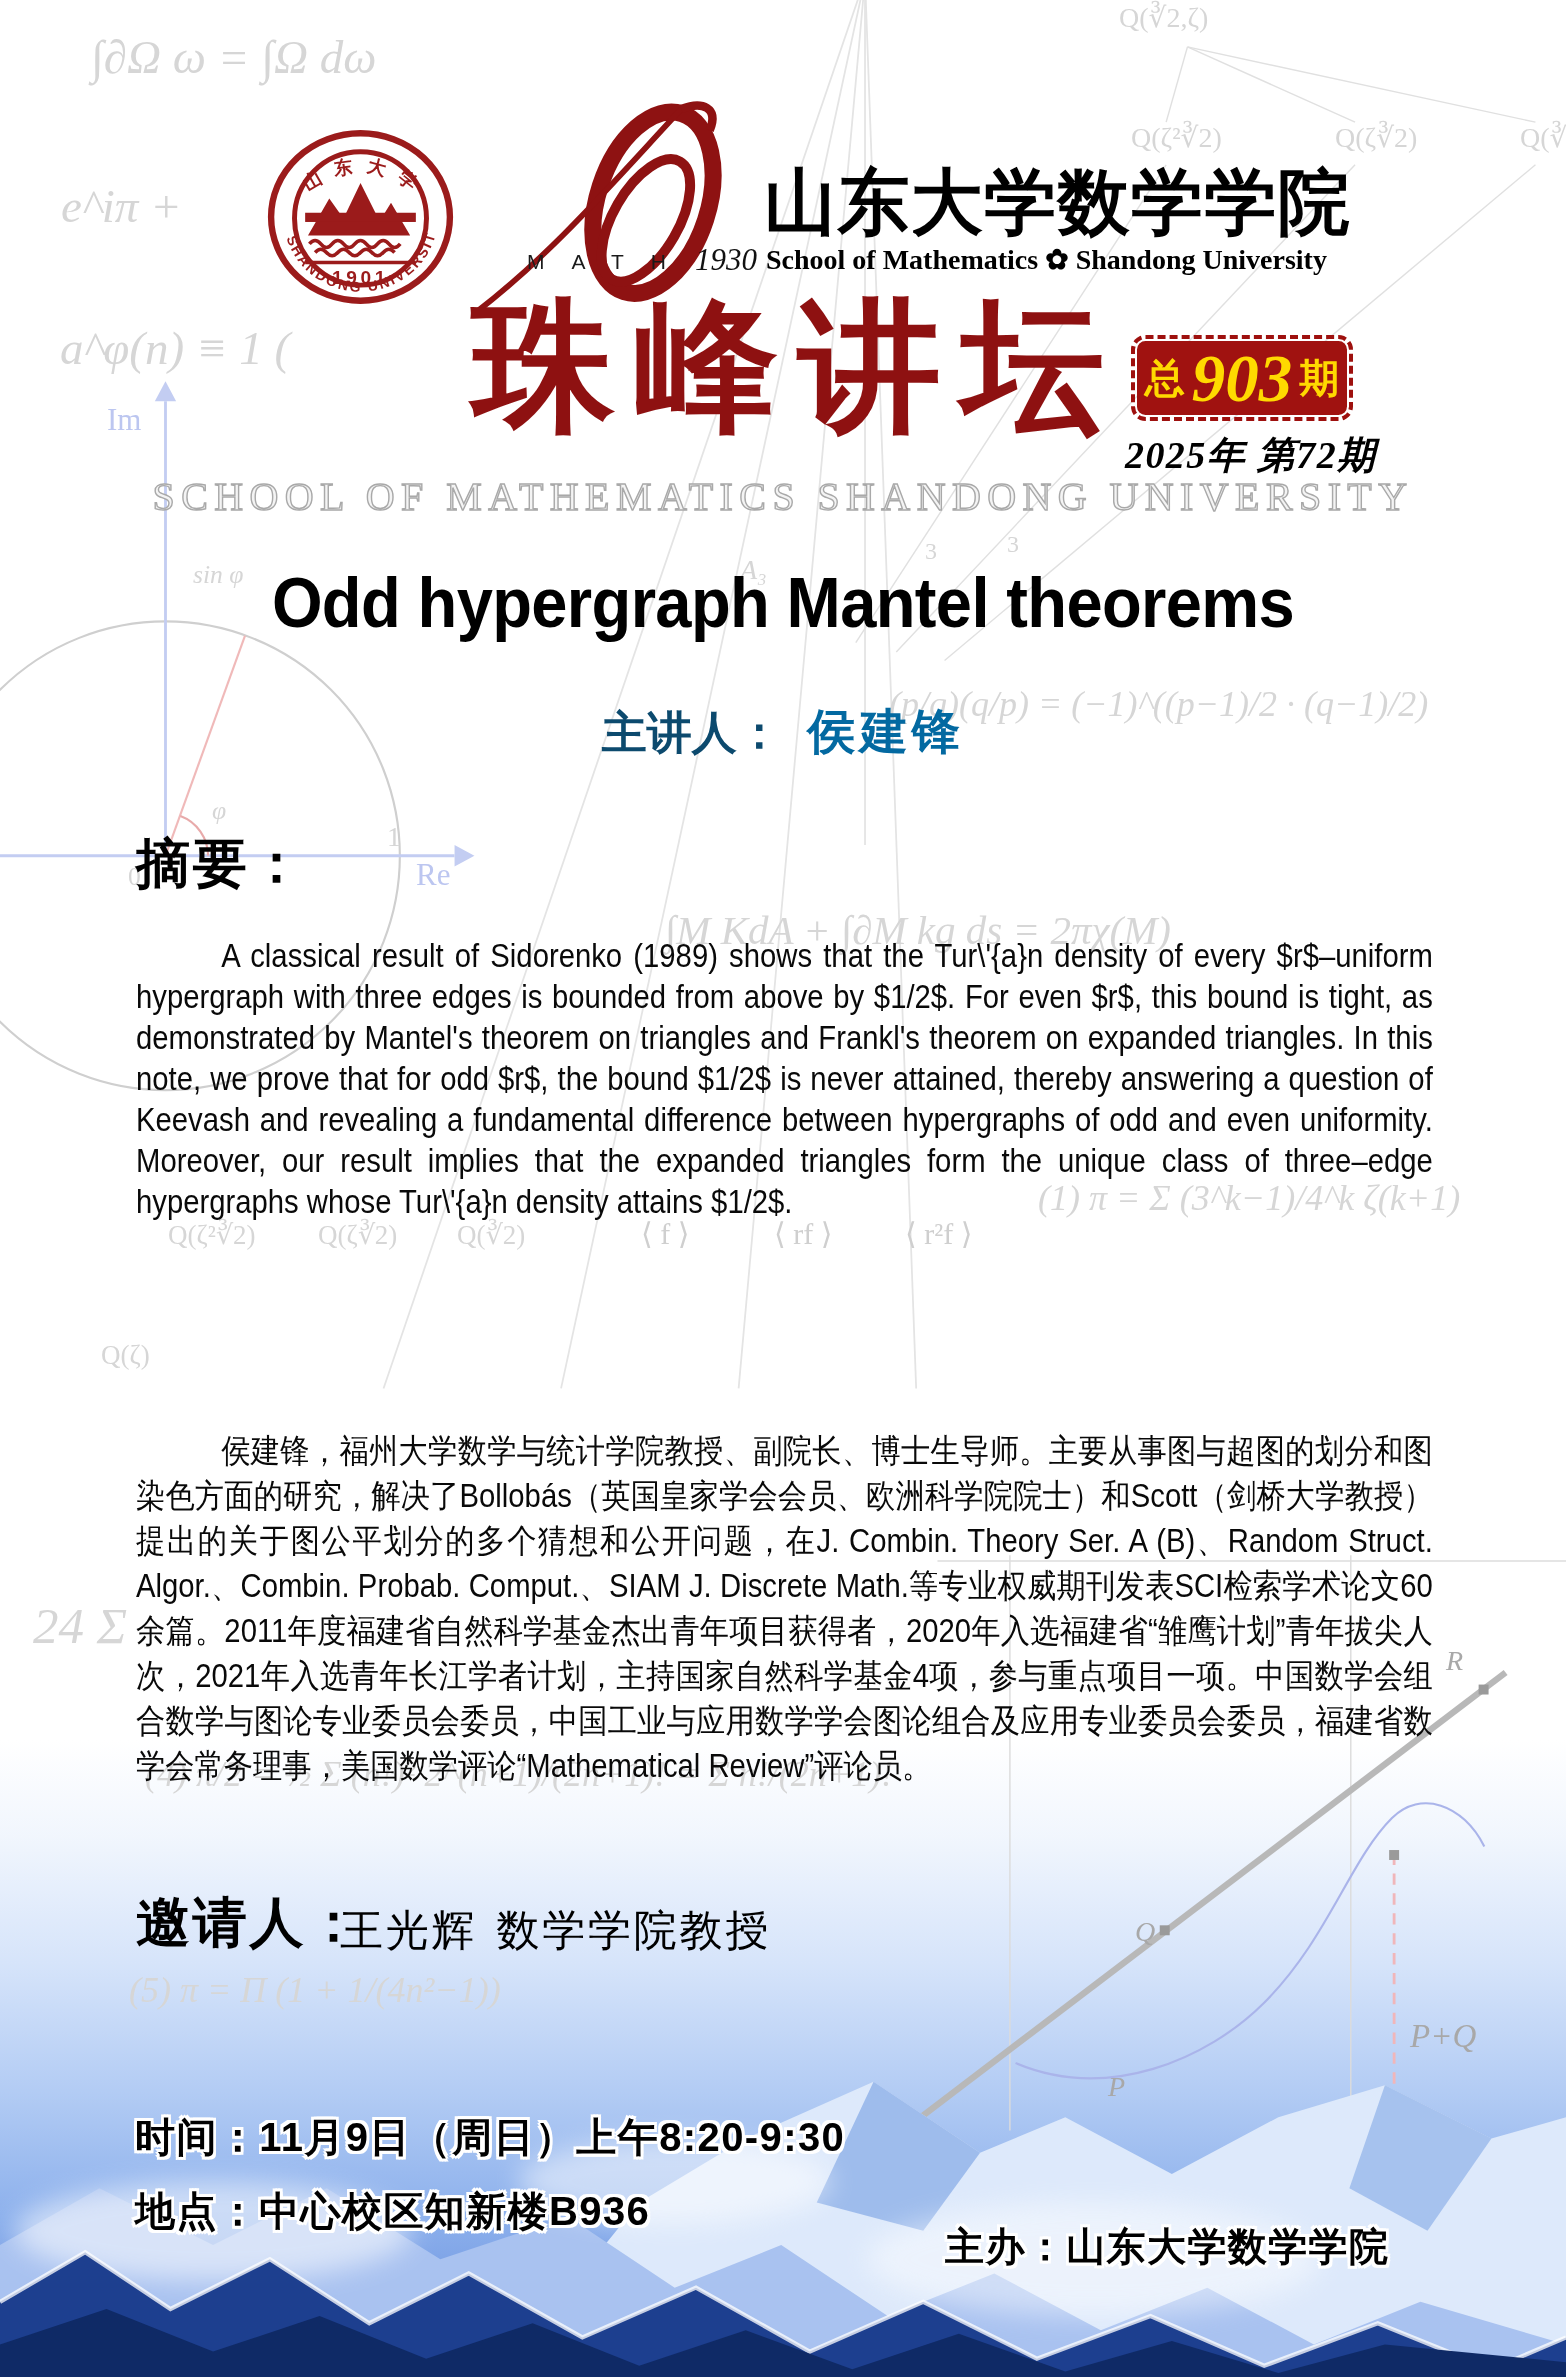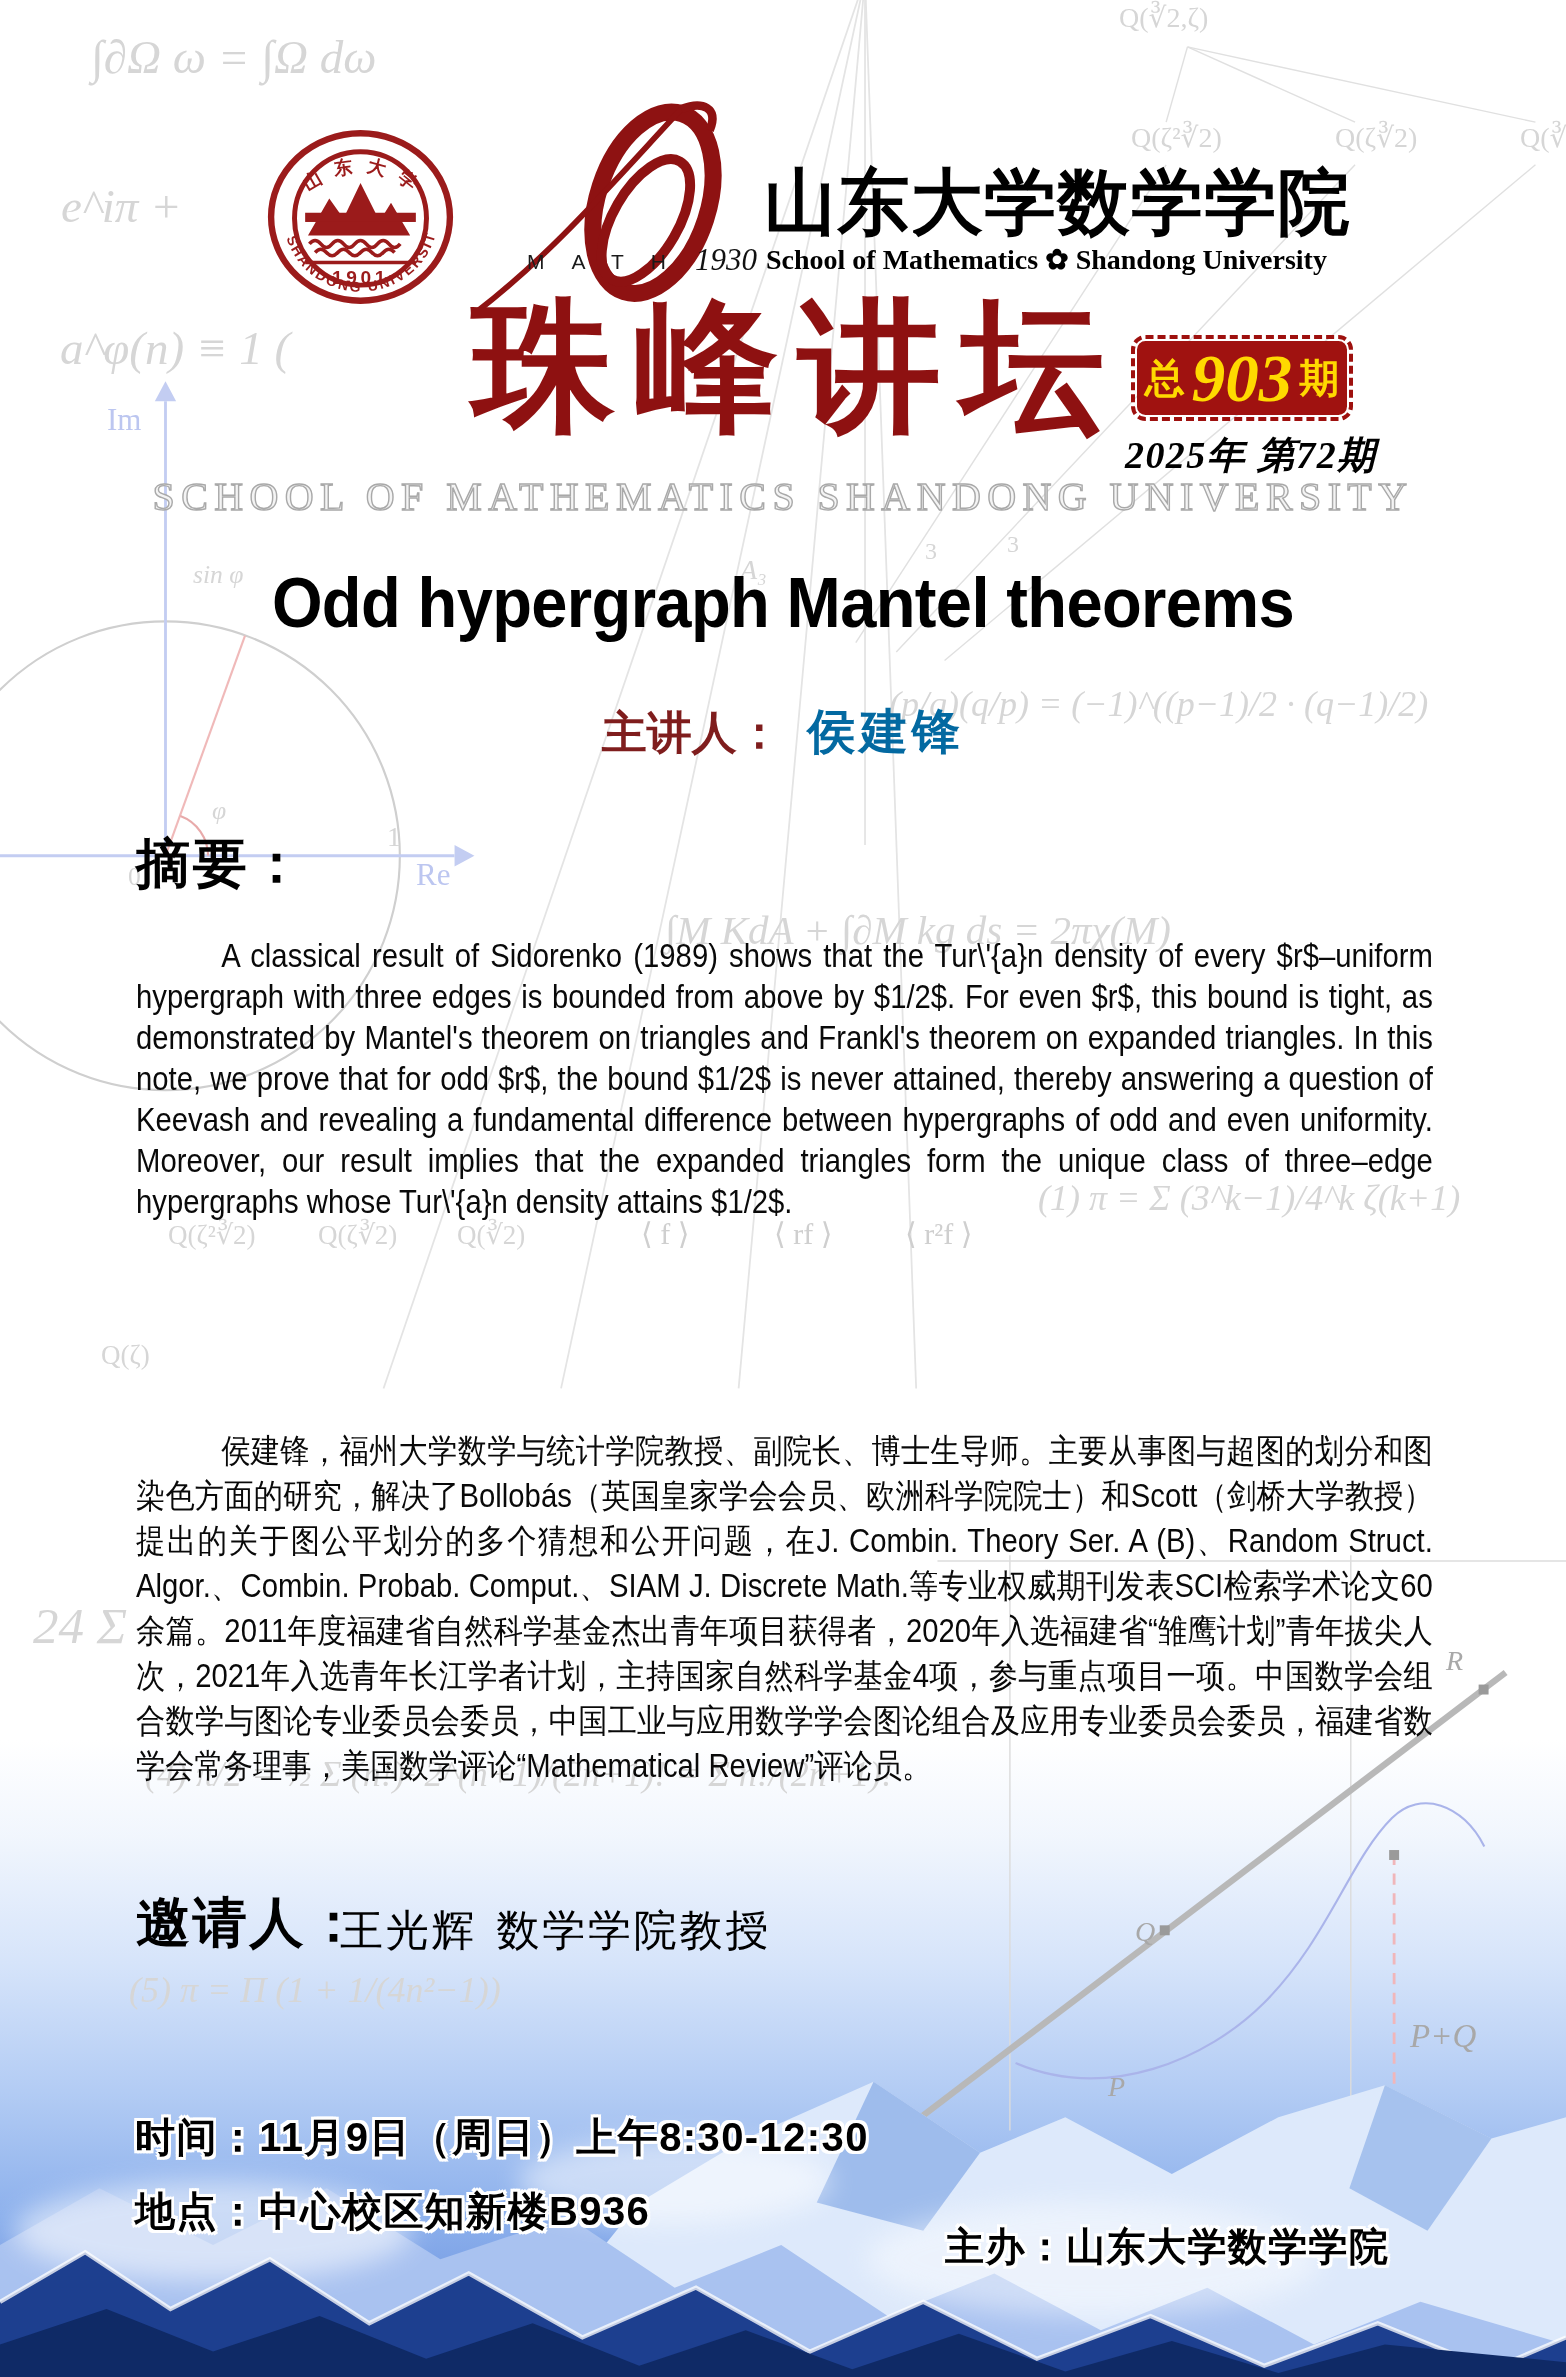--- a/index.html
+++ b/index.html
@@ -49,21 +49,21 @@
     position:absolute; left:0; top:473px; width:100%; text-align:center;
     font-family:var(--serif); font-size:40px; letter-spacing:6.4px; white-space:nowrap;
     color:#f4f4f4; -webkit-text-stroke:1.4px #a9a9a9;
   }
   .lecture-title{
     position:absolute; left:0; top:563px; width:100%; text-align:center;
     font-size:70px; font-weight:bold; letter-spacing:-0.7px;
     transform:scaleX(0.93); transform-origin:center top; color:#000;
   }
   .speaker-row{position:absolute; left:0; top:700px; width:100%; display:flex; justify-content:center; align-items:baseline; gap:25.6px;}
-  .speaker-label{font-family:var(--serif); font-weight:bold; font-size:45px; color:#7f1d1d;}
+  .speaker-label{font-family:var(--serif); font-weight:bold; font-size:45px; color:#0c4a6e;}
   .speaker-name{font-family:var(--sans); font-weight:bold; font-size:48px; color:#0369a1; letter-spacing:4.3px;}
   .sec-head{position:absolute; left:136px; font-family:var(--serif); font-weight:bold; font-size:54px; color:#000; letter-spacing:2.8px;}
   .para{
     position:absolute; left:136px; width:1462px; transform:scaleX(0.887); transform-origin:left top;
     text-align:justify; color:#090909; font-family:var(--sans);
   }
   .abstract-body{top:935px; font-size:33px; line-height:41px; text-indent:96px;}
   .bio-body{top:1428px; font-size:33px; line-height:45px; text-indent:96px;}
   .invite-row{position:absolute; left:340px; top:1902px; display:flex; gap:19px; font-size:43px; color:#000; letter-spacing:2.8px;}
   .outlined{
@@ -241,18 +241,18 @@
     <div class="para abstract-body">A classical result of Sidorenko (1989) shows that the Tur\'{a}n density of every $r$–uniform hypergraph with three edges is bounded from above by $1/2$. For even $r$, this bound is tight, as demonstrated by Mantel's theorem on triangles and Frankl's theorem on expanded triangles. In this note, we prove that for odd $r$, the bound $1/2$ is never attained, thereby answering a question of Keevash and revealing a fundamental difference between hypergraphs of odd and even uniformity. Moreover, our result implies that the expanded triangles form the unique class of three–edge hypergraphs whose Tur\'{a}n density attains $1/2$.</div>
 
     <div class="para bio-body">侯建锋，福州大学数学与统计学院教授、副院长、博士生导师。主要从事图与超图的划分和图染色方面的研究，解决了Bollobás（英国皇家学会会员、欧洲科学院院士）和Scott（剑桥大学教授）提出的关于图公平划分的多个猜想和公开问题，在J. Combin. Theory Ser. A (B)、Random Struct. Algor.、Combin. Probab. Comput.、SIAM J. Discrete Math.等专业权威期刊发表SCI检索学术论文60余篇。2011年度福建省自然科学基金杰出青年项目获得者，2020年入选福建省“雏鹰计划”青年拔尖人次，2021年入选青年长江学者计划，主持国家自然科学基金4项，参与重点项目一项。中国数学会组合数学与图论专业委员会委员，中国工业与应用数学学会图论组合及应用专业委员会委员，福建省数学会常务理事，美国数学评论“Mathematical Review”评论员。</div>
 
     <div class="sec-head" style="top:1887px;">邀请人：</div>
     <div class="invite-row">
       <span>王光辉</span>
       <span>数学学院教授</span>
     </div>
 
-    <div class="time-line outlined">时间：11月9日（周日）上午8:30-12:30</div>
+    <div class="time-line outlined">时间：11月9日（周日）上午8:20-9:30</div>
     <div class="place-line outlined">地点：中心校区知新楼B936</div>
     <div class="host-line outlined">主办：山东大学数学学院</div>
   </div>
 </div>
 
 
 </body></html>

